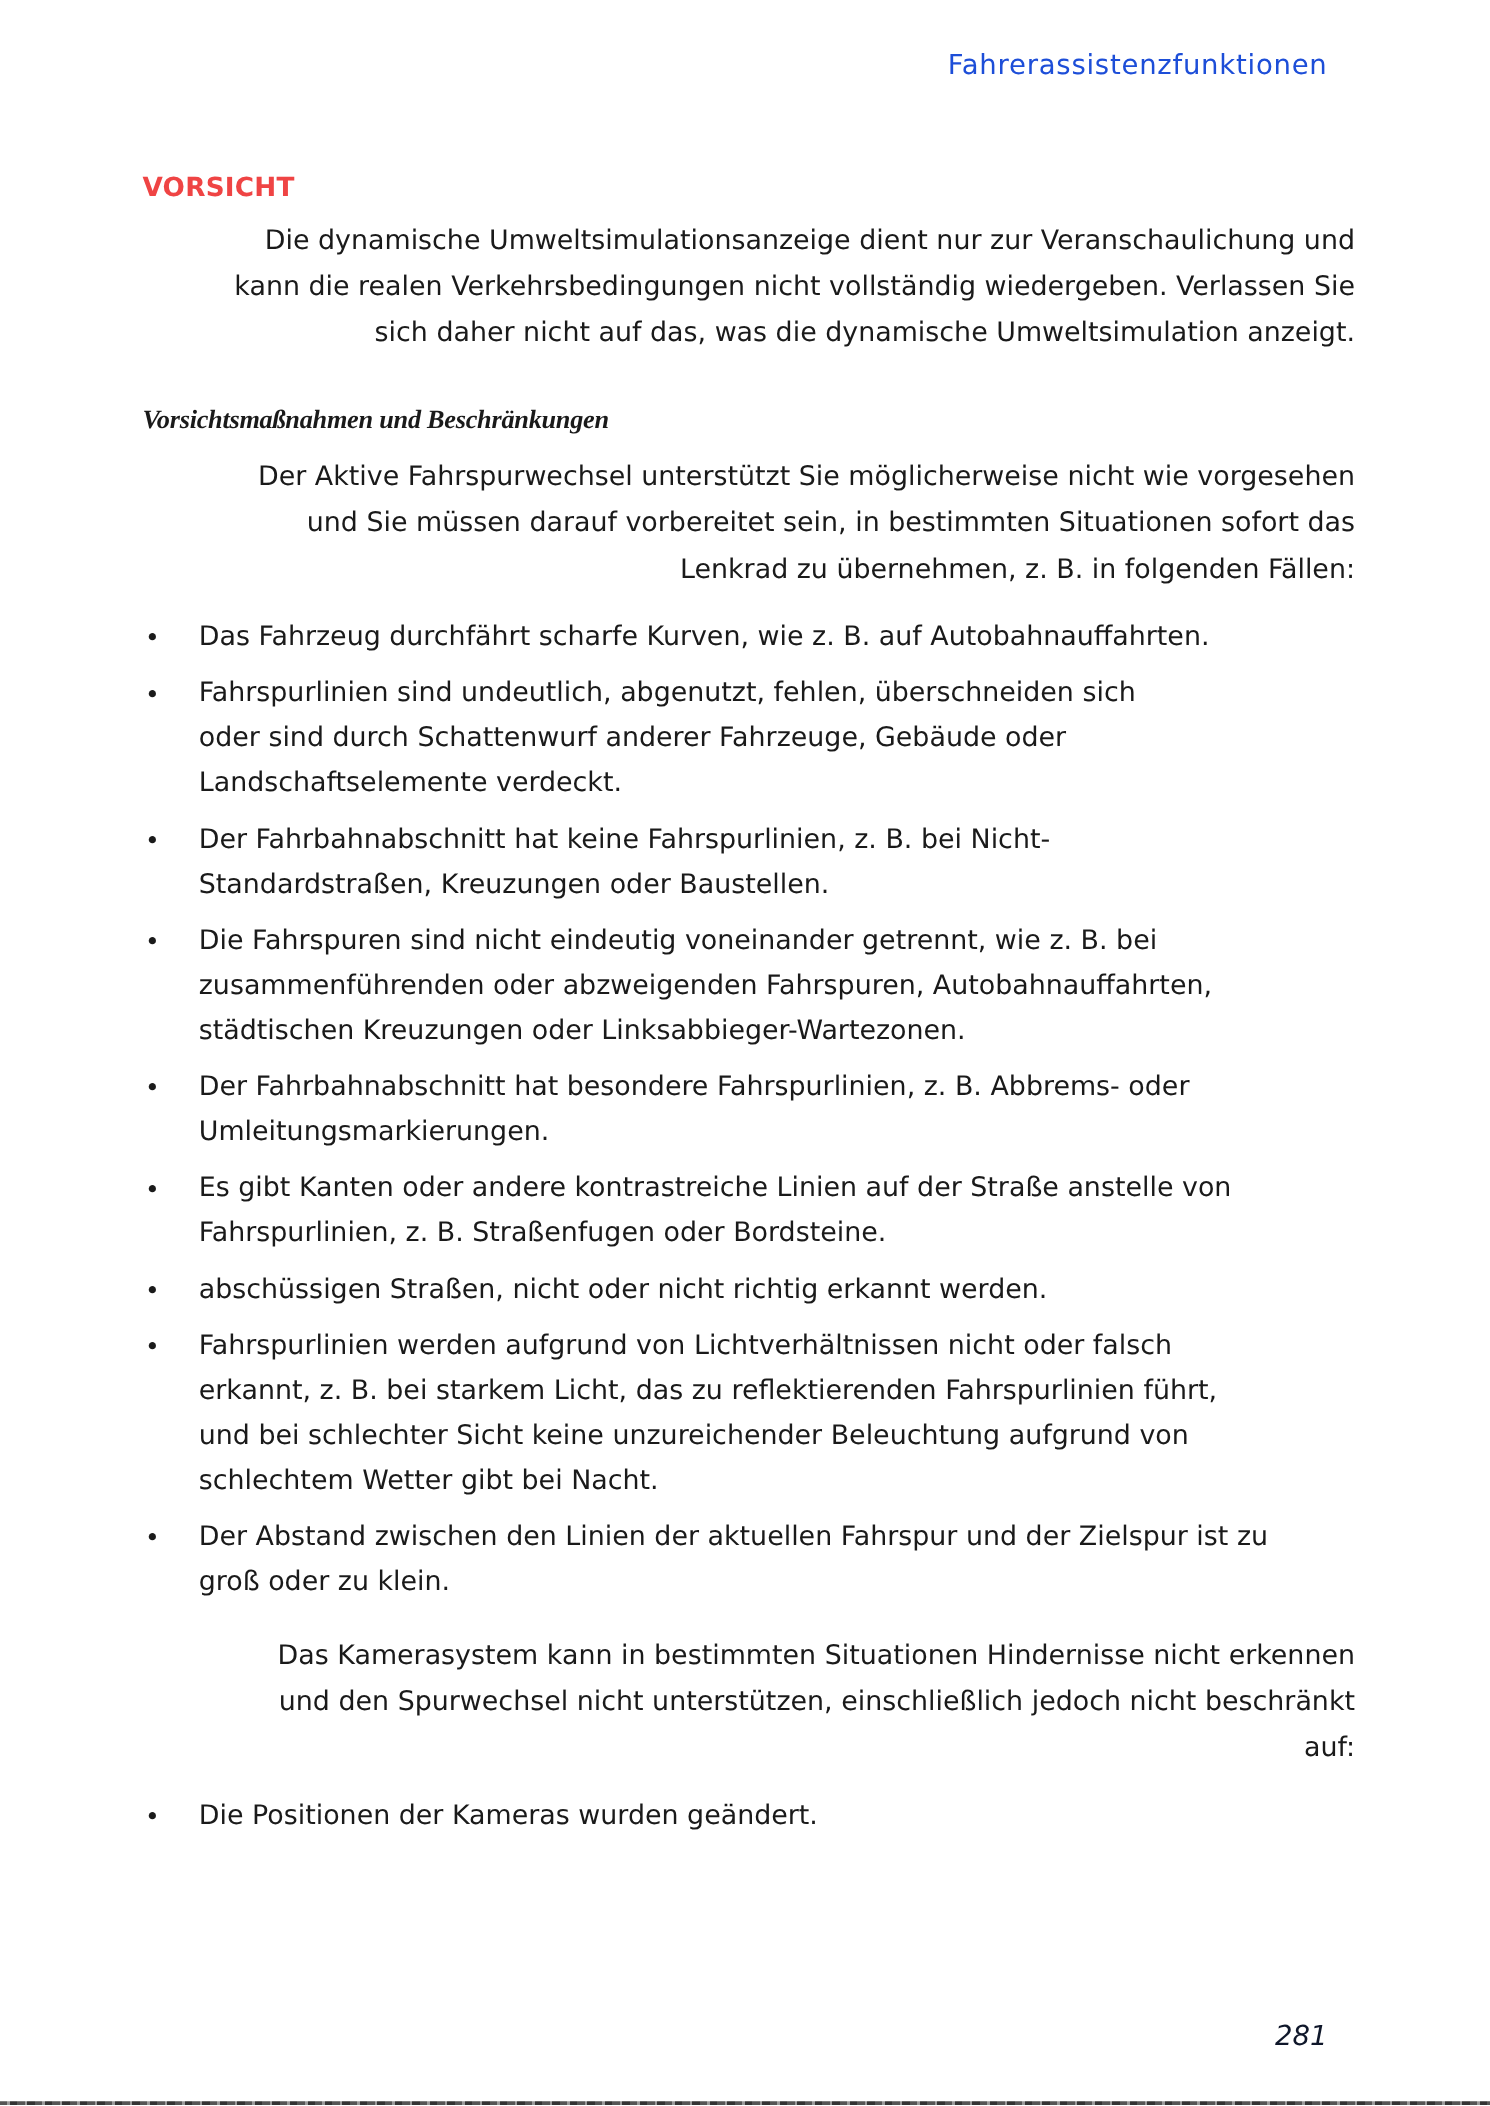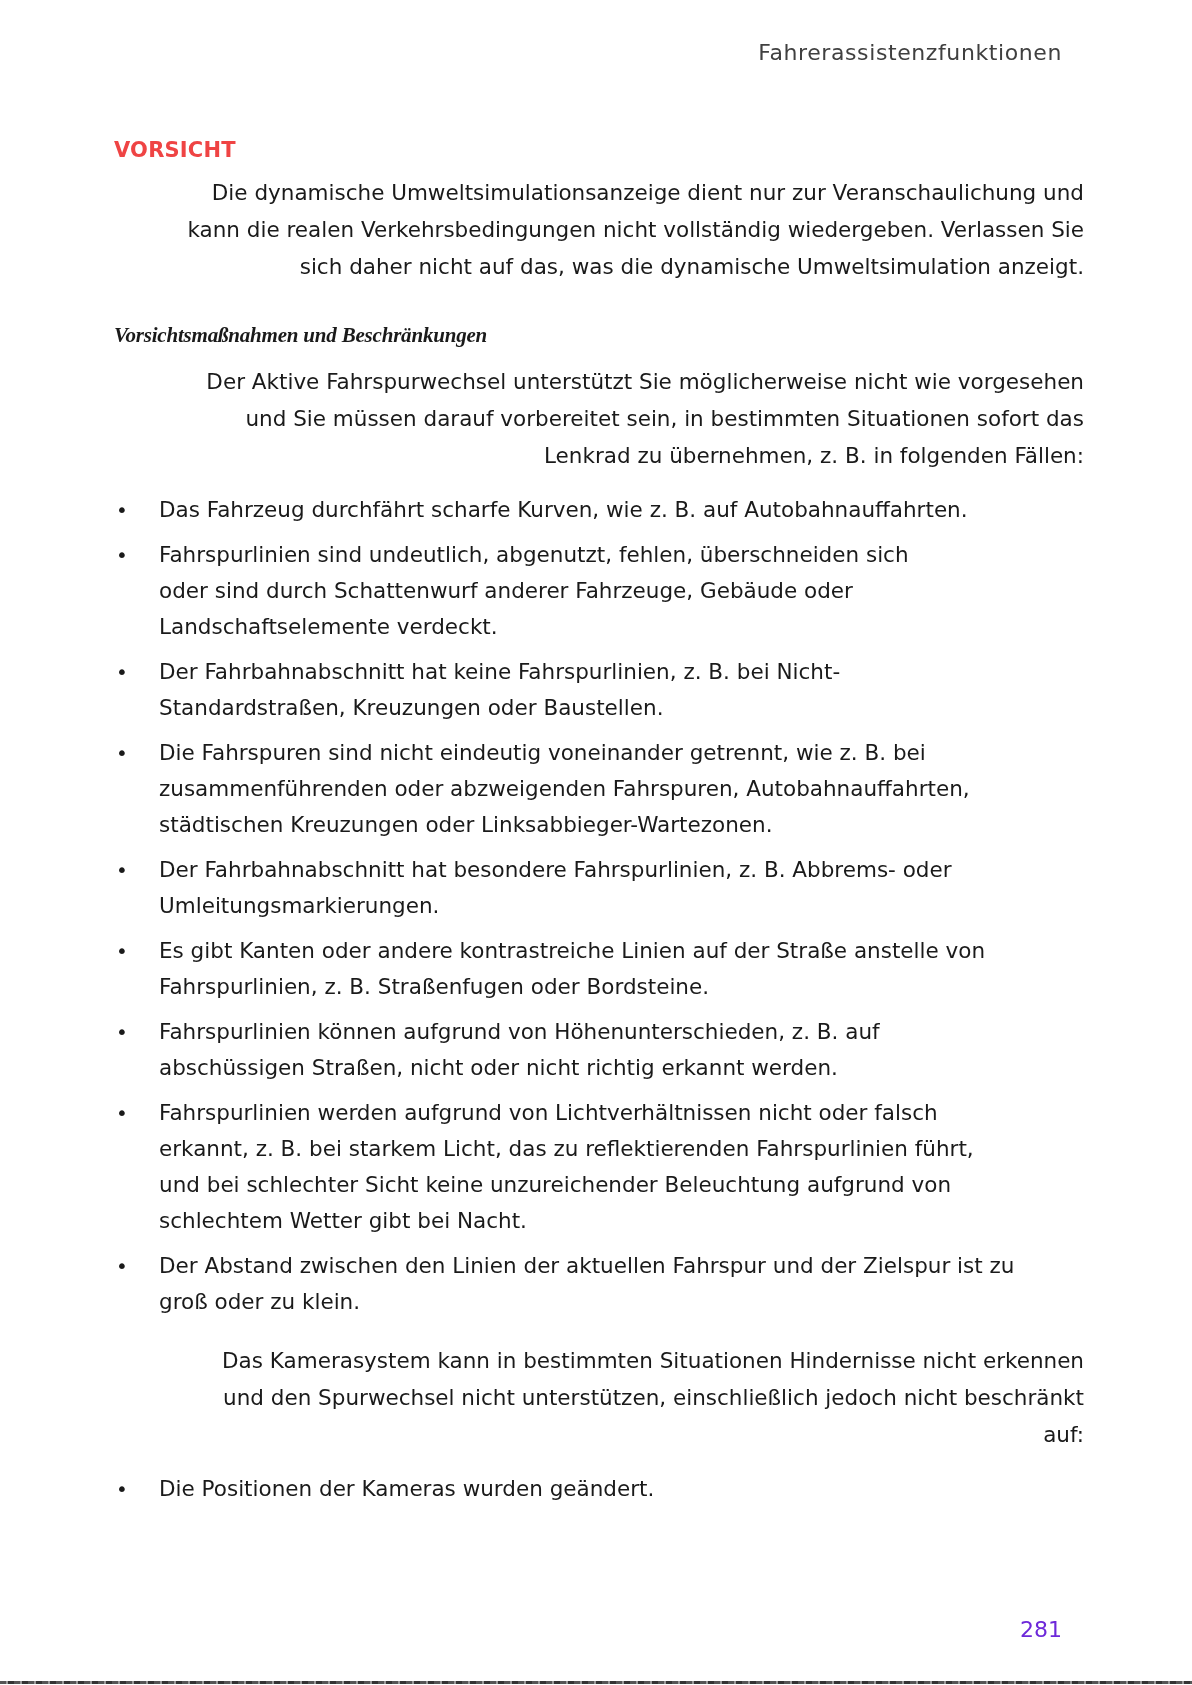--- a/index.html
+++ b/index.html
@@ -20,21 +20,21 @@
     left: 0; top: 0;
     width: 1192px;
     height: 1685px;
   }
   .running-header {
     position: absolute;
     top: 40px;
     right: 130px;
     font-size: 22px;
     letter-spacing: 0.6px;
-    color: #404040;
+    color: #1d4ed8;
     font-weight: normal;
   }
   .content {
     position: absolute;
     left: 114px;
     top: 132px;
     width: 970px;
   }
   .caution-label {
     font-size: 21px;
@@ -80,21 +80,22 @@
     font-size: 20px;
     line-height: 36px;
   }
   .para.after-list { margin-top: 22px; }
   .bullets.second { margin-top: 18px; }
   .page-number {
     position: absolute;
     right: 130px;
     top: 1617px;
     font-size: 22px;
-    color: #6d28d9;
+    color: #0f172a;
+    font-style: italic;
   }
   .bottom-rule {
     position: absolute;
     left: 0;
     right: 0;
     top: 1681px;
     height: 3px;
     background: repeating-linear-gradient(90deg, #555 0 6px, #999 6px 8px, #333 8px 14px);
   }
 </style>
@@ -149,21 +150,20 @@
         <span class="line">Der Fahrbahnabschnitt hat besondere Fahrspurlinien, z. B. Abbrems- oder</span>
         <span class="line">Umleitungsmarkierungen.</span>
       </li>
       <li class="bullet-item">
         <span class="bullet-dot">•</span>
         <span class="line">Es gibt Kanten oder andere kontrastreiche Linien auf der Straße anstelle von</span>
         <span class="line">Fahrspurlinien, z. B. Straßenfugen oder Bordsteine.</span>
       </li>
       <li class="bullet-item">
         <span class="bullet-dot">•</span>
-        <span class="line">Fahrspurlinien können aufgrund von Höhenunterschieden, z. B. auf</span>
         <span class="line">abschüssigen Straßen, nicht oder nicht richtig erkannt werden.</span>
       </li>
       <li class="bullet-item">
         <span class="bullet-dot">•</span>
         <span class="line">Fahrspurlinien werden aufgrund von Lichtverhältnissen nicht oder falsch</span>
         <span class="line">erkannt, z. B. bei starkem Licht, das zu reflektierenden Fahrspurlinien führt,</span>
         <span class="line">und bei schlechter Sicht keine unzureichender Beleuchtung aufgrund von</span>
         <span class="line">schlechtem Wetter gibt bei Nacht.</span>
       </li>
       <li class="bullet-item">

